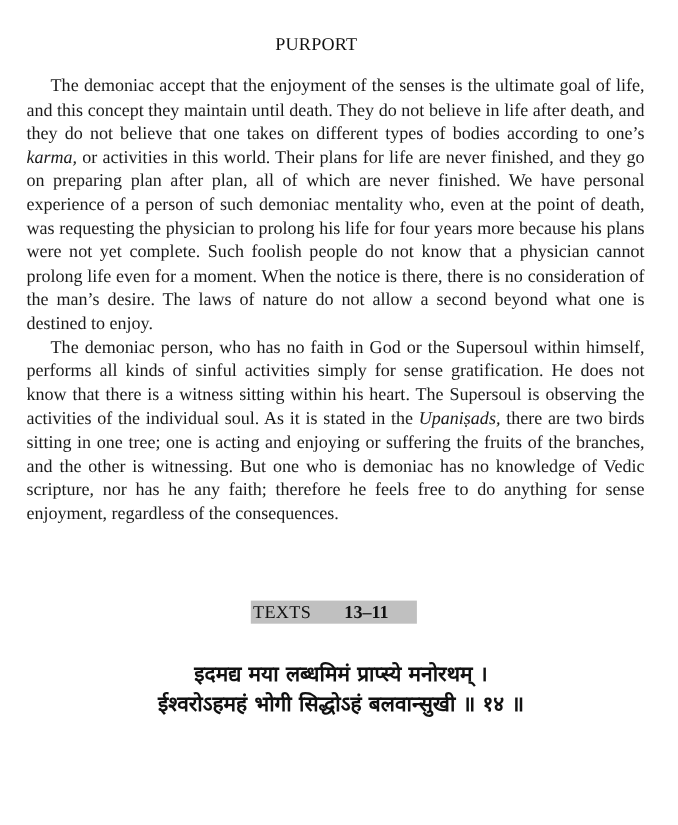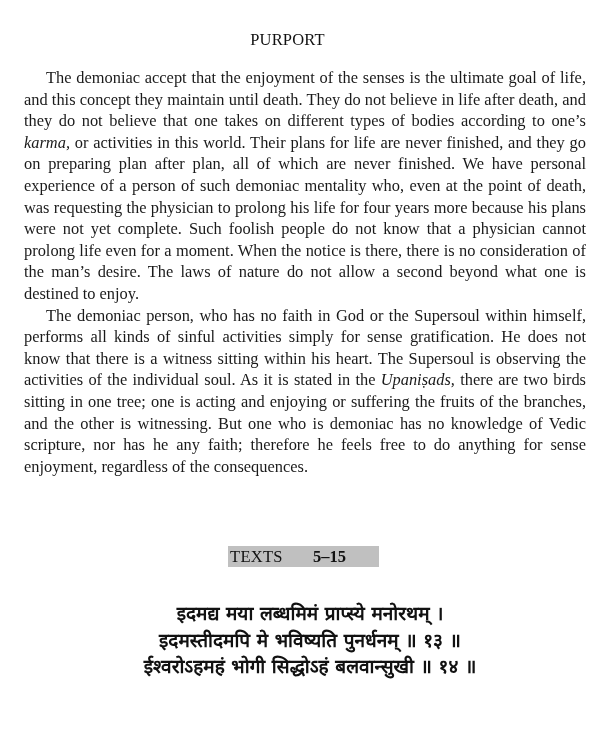--- a/index.html
+++ b/index.html
@@ -99,22 +99,21 @@
 
   <div class="purport-heading">PURPORT</div>
 
   <div class="purport-body">
     <p><span>The demoniac accept that the enjoyment of the senses is the ultimate goal of life, and this concept they maintain until death. They do not believe in life after death, and they do not believe that one takes on different types of bodies according to one’s </span><em>karma,</em><span> or activities in this world. Their plans for life are never finished, and they go on preparing plan after plan, all of which are never finished. We have personal experience of a person of such demoniac mentality who, even at the point of death, was requesting the physician to prolong his life for four years more because his plans were not yet complete. Such foolish people do not know that a physician cannot prolong life even for a moment. When the notice is there, there is no consideration of the man’s desire. The laws of nature do not allow a second beyond what one is destined to enjoy.</span></p>
     <p><span>The demoniac person, who has no faith in God or the Supersoul within himself, performs all kinds of sinful activities simply for sense gratification. He does not know that there is a witness sitting within his heart. The Supersoul is observing the activities of the individual soul. As it is stated in the </span><em>Upaniṣads,</em><span> there are two birds sitting in one tree; one is acting and enjoying or suffering the fruits of the branches, and the other is witnessing. But one who is demoniac has no knowledge of Vedic scripture, nor has he any faith; therefore he feels free to do anything for sense enjoyment, regardless of the consequences.</span></p>
   </div>
 
   <div class="texts-label">
     <span class="word">TEXTS</span>
-    <span class="num">5–15</span>
+    <span class="num">13–11</span>
   </div>
 
   <div class="verse">
     <span class="verse-line">इदमद्य मया लब्धमिमं प्राप्स्ये मनोरथम् ।</span>
-    <span class="verse-line">इदमस्तीदमपि मे भविष्यति पुनर्धनम् ॥ १३ ॥</span>
     <span class="verse-line">ईश्वरोऽहमहं भोगी सिद्धोऽहं बलवान्सुखी ॥ १४ ॥</span>
   </div>
 
 </div>
 
 </body></html>

